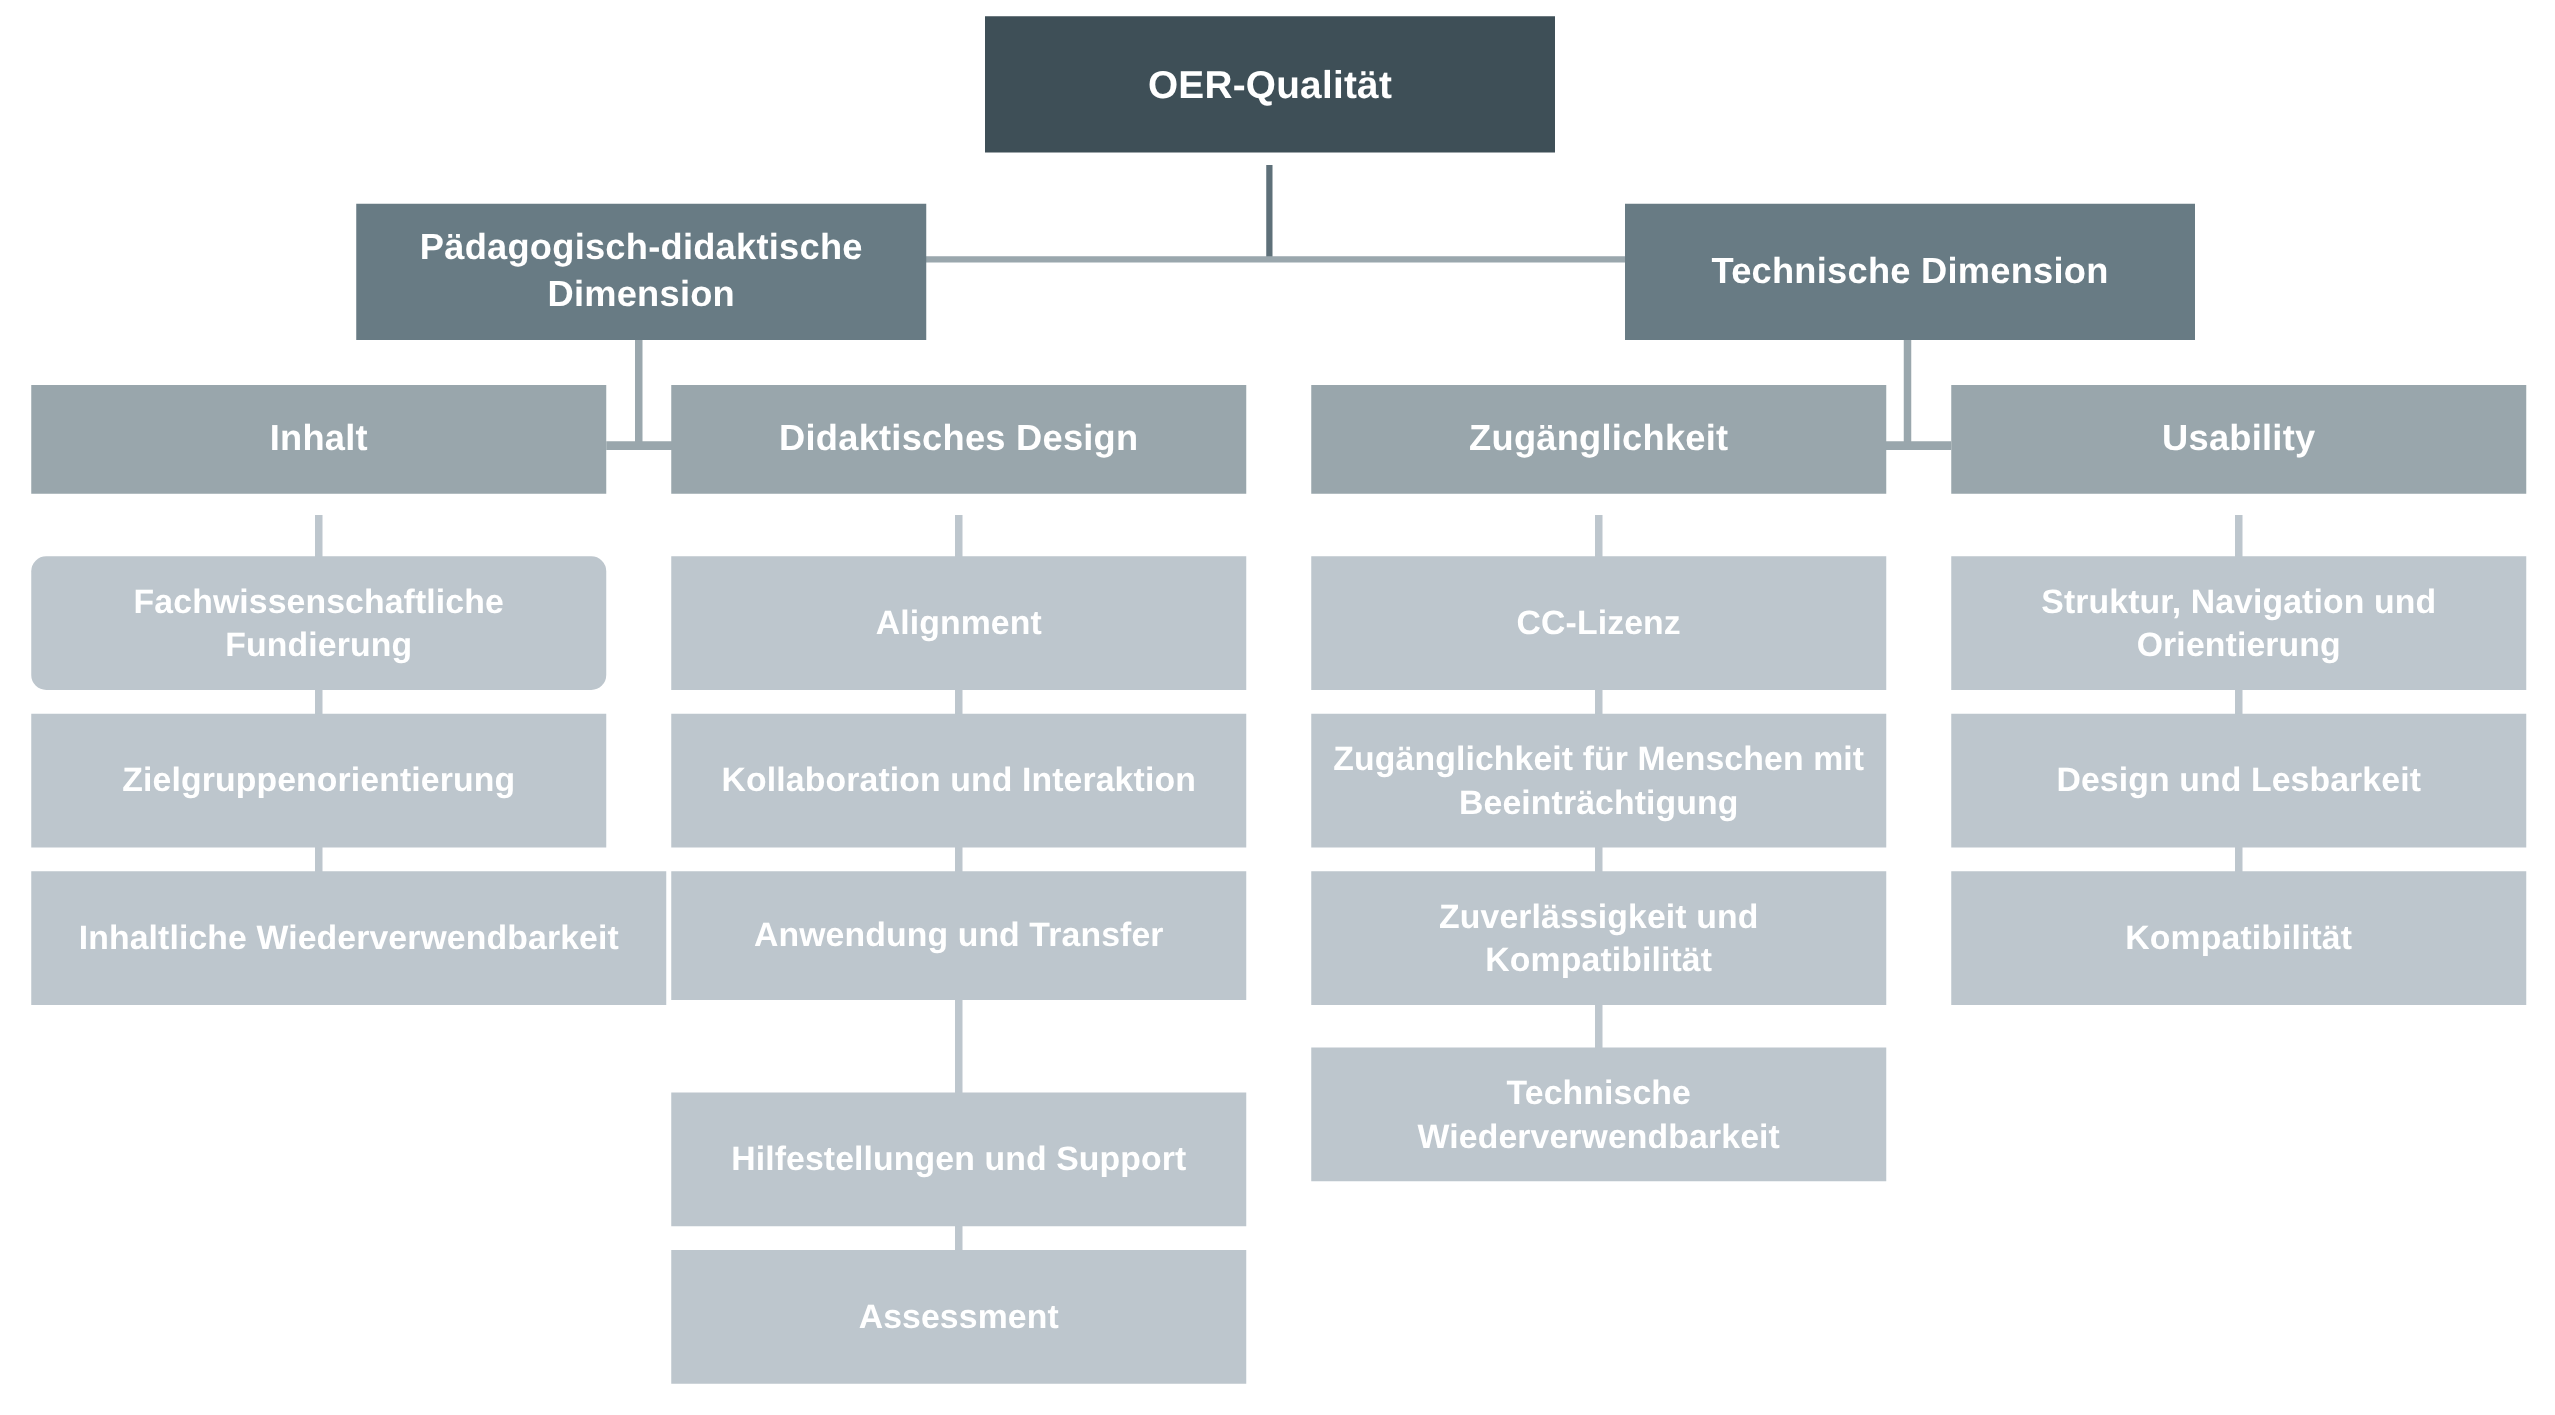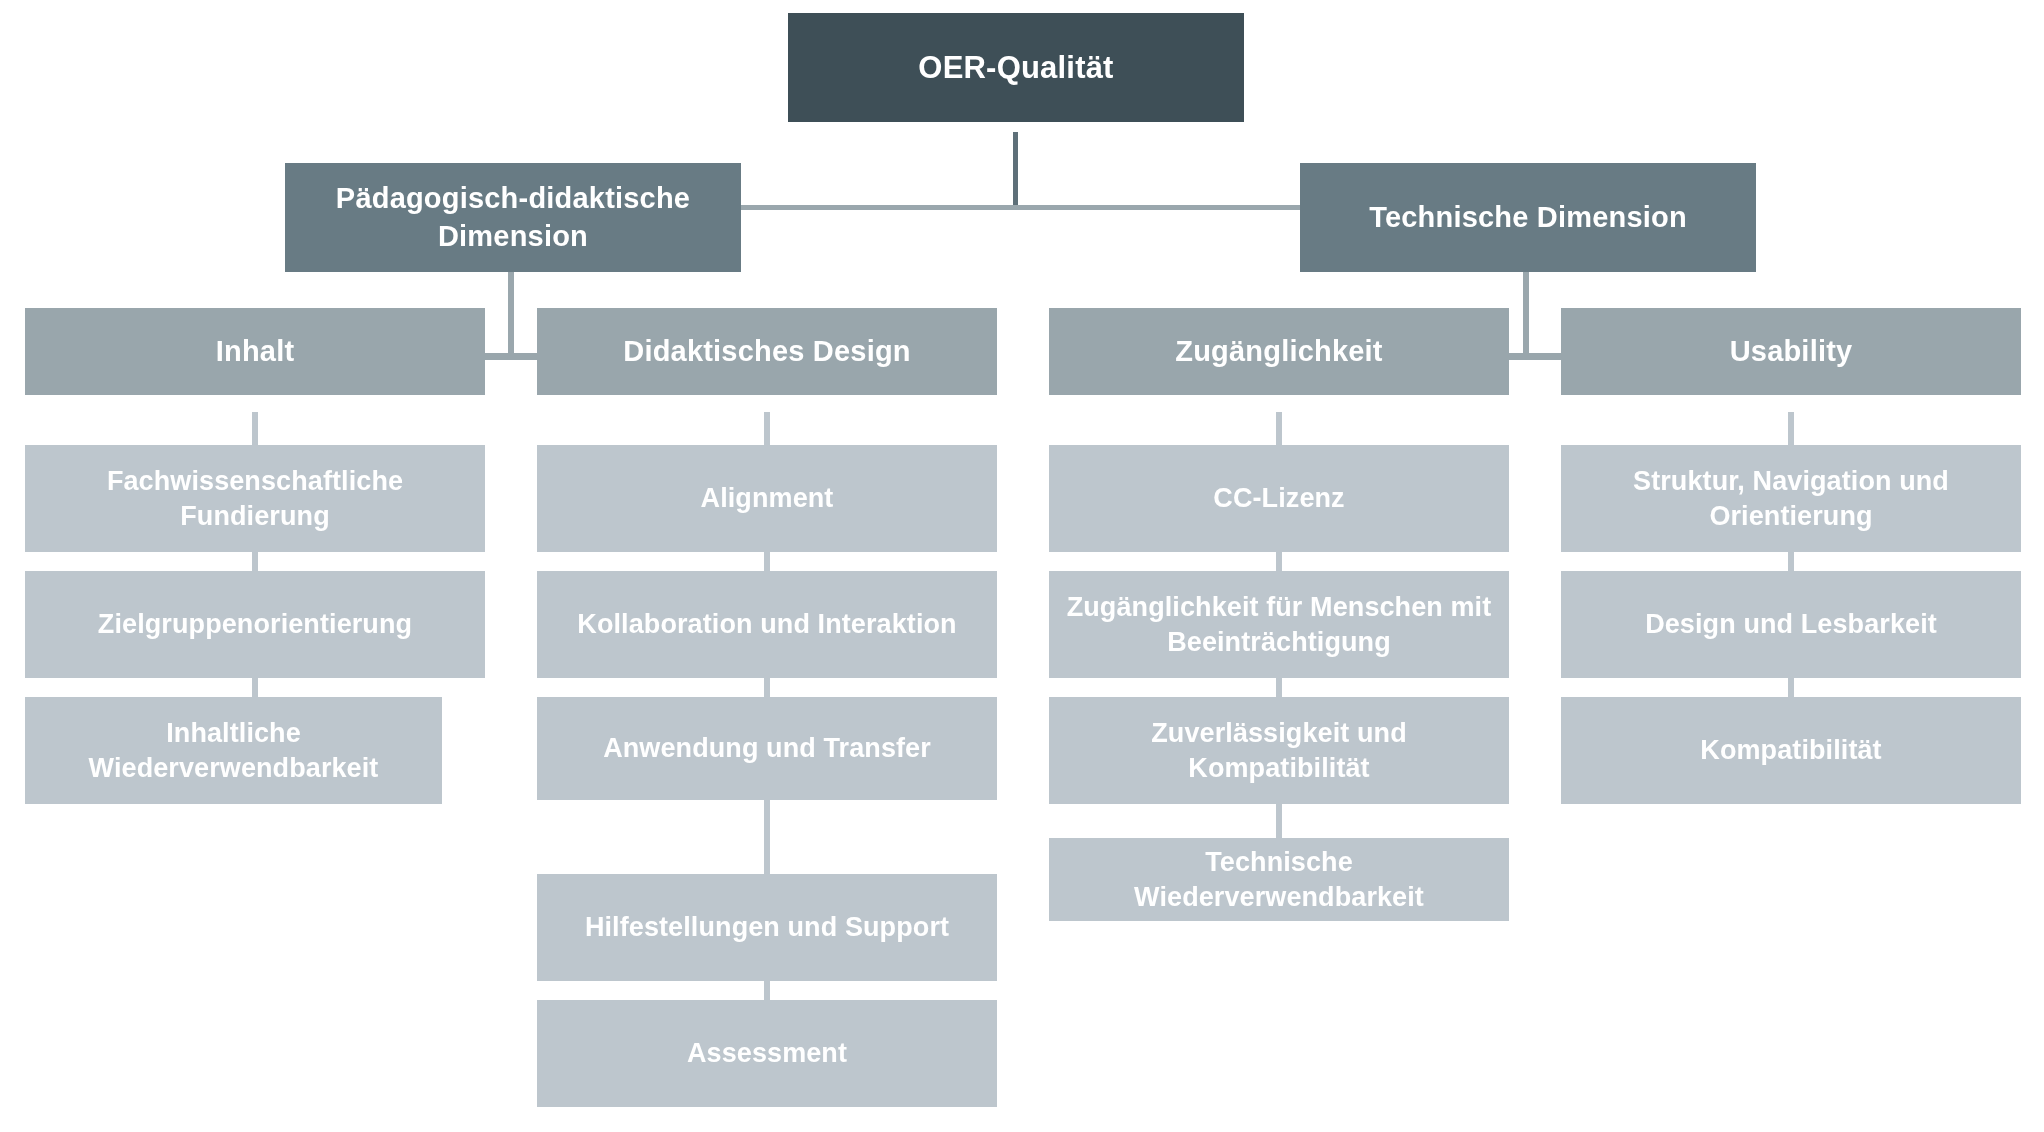--- a/index.html
+++ b/index.html
@@ -79,27 +79,27 @@
   <div class="node lvl-cat" style="left:537px;top:308px;width:460px;height:87px;">
     <span>Didaktisches Design</span>
   </div>
   <div class="node lvl-cat" style="left:1049px;top:308px;width:460px;height:87px;">
     <span>Zugänglichkeit</span>
   </div>
   <div class="node lvl-cat" style="left:1561px;top:308px;width:460px;height:87px;">
     <span>Usability</span>
   </div>
 
-  <div class="node lvl-leaf" style="left:25px;top:445px;width:460px;height:107px;">
+  <div class="node lvl-leaf" style="left:25px;top:445px;width:460px;height:107px;border-radius:12px;">
     <span>Fachwissenschaftliche Fundierung</span>
   </div>
   <div class="node lvl-leaf" style="left:25px;top:571px;width:460px;height:107px;">
     <span>Zielgruppenorientierung</span>
   </div>
-  <div class="node lvl-leaf" style="left:25px;top:697px;width:417px;height:107px;">
+  <div class="node lvl-leaf" style="left:25px;top:697px;width:508px;height:107px;">
     <span>Inhaltliche Wiederverwendbarkeit</span>
   </div>
 
   <div class="node lvl-leaf" style="left:537px;top:445px;width:460px;height:107px;">
     <span>Alignment</span>
   </div>
   <div class="node lvl-leaf" style="left:537px;top:571px;width:460px;height:107px;">
     <span>Kollaboration und Interaktion</span>
   </div>
   <div class="node lvl-leaf" style="left:537px;top:697px;width:460px;height:103px;">
@@ -114,21 +114,21 @@
 
   <div class="node lvl-leaf" style="left:1049px;top:445px;width:460px;height:107px;">
     <span>CC-Lizenz</span>
   </div>
   <div class="node lvl-leaf" style="left:1049px;top:571px;width:460px;height:107px;">
     <span>Zugänglichkeit für Menschen mit Beeinträchtigung</span>
   </div>
   <div class="node lvl-leaf" style="left:1049px;top:697px;width:460px;height:107px;">
     <span>Zuverlässigkeit und Kompatibilität</span>
   </div>
-  <div class="node lvl-leaf" style="left:1049px;top:838px;width:460px;height:83px;">
+  <div class="node lvl-leaf" style="left:1049px;top:838px;width:460px;height:107px;">
     <span>Technische Wiederverwendbarkeit</span>
   </div>
 
   <div class="node lvl-leaf" style="left:1561px;top:445px;width:460px;height:107px;">
     <span>Struktur, Navigation und Orientierung</span>
   </div>
   <div class="node lvl-leaf" style="left:1561px;top:571px;width:460px;height:107px;">
     <span>Design und Lesbarkeit</span>
   </div>
   <div class="node lvl-leaf" style="left:1561px;top:697px;width:460px;height:107px;">

